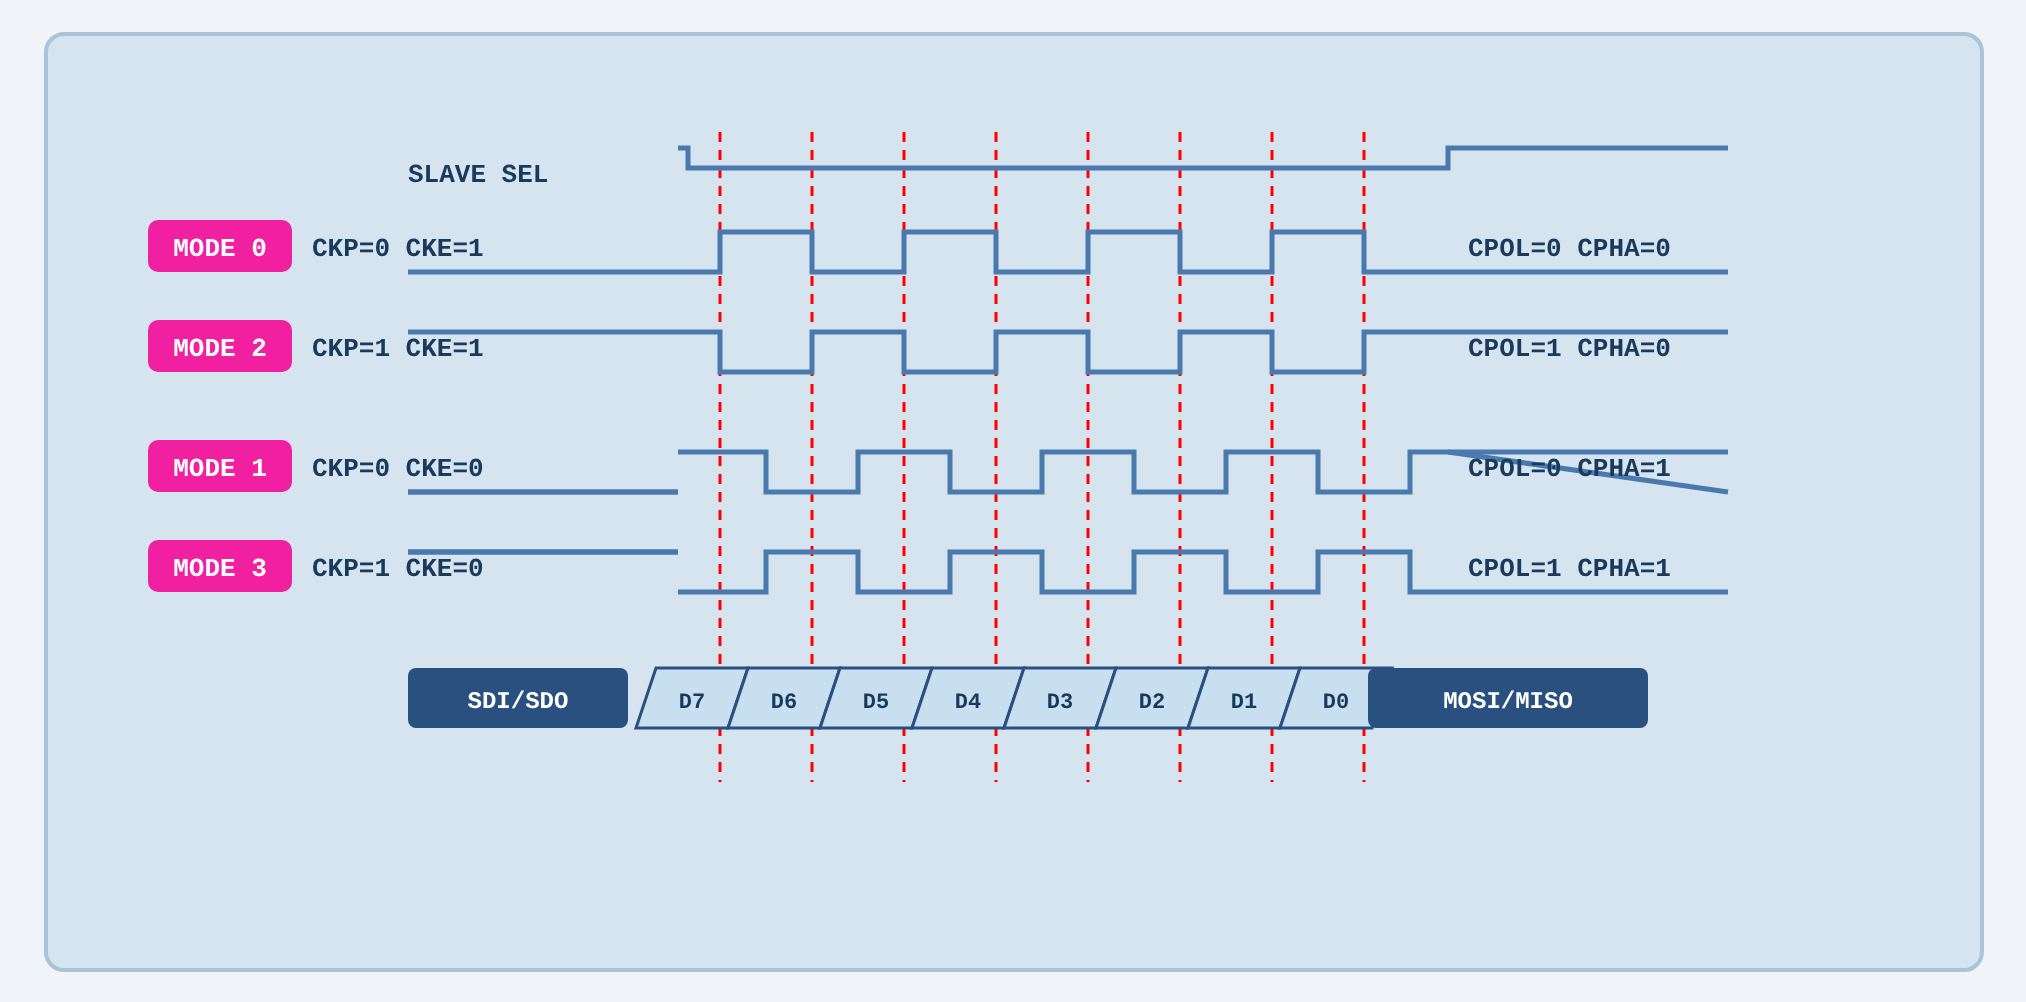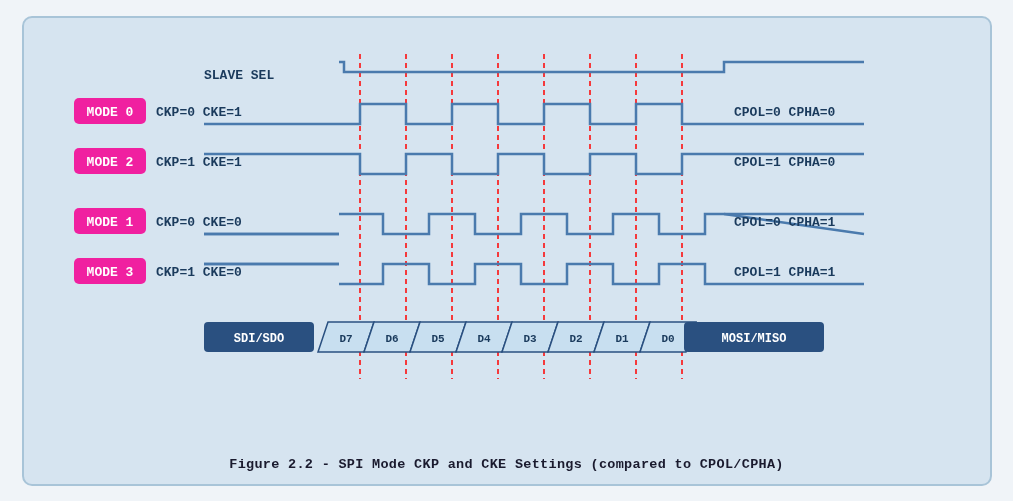--- a/index.html
+++ b/index.html
@@ -11,21 +11,21 @@
       align-items: center;
       justify-content: center;
       font-family: 'Courier New', Courier, monospace;
     }
     .outer {
       width: 970px;
       height: 470px;
       background: #d6e4f0;
       border: 2px solid #a8c4d8;
       border-radius: 10px;
-      padding: 6px 20px 12px 20px;
+      padding: 18px 20px 12px 20px;
       display: flex;
       flex-direction: column;
       gap: 0;
     }
     .diagram-area {
       flex: 1;
       display: flex;
       flex-direction: column;
       position: relative;
     }
@@ -147,14 +147,13 @@
 
         <polygon points="596,328 606,298 652,298 642,328" fill="#c8dff0" stroke="#2a5080" stroke-width="1.5"></polygon>
         <text x="624" y="318" text-anchor="middle" class="data-cell-label">D0</text>
 
         <rect x="640" y="298" width="140" height="30" rx="4" ry="4" fill="#2a5080"></rect>
         <text x="710" y="318" text-anchor="middle" class="data-text">MOSI/MISO</text>
 
       </svg>
     </div>
   </div>
-  <div class="caption">Figure 2.2 - SPI Mode CKP and CKE Settings (compared to CPOL/CPHA)</div>
 </div>
 
 </body></html>

